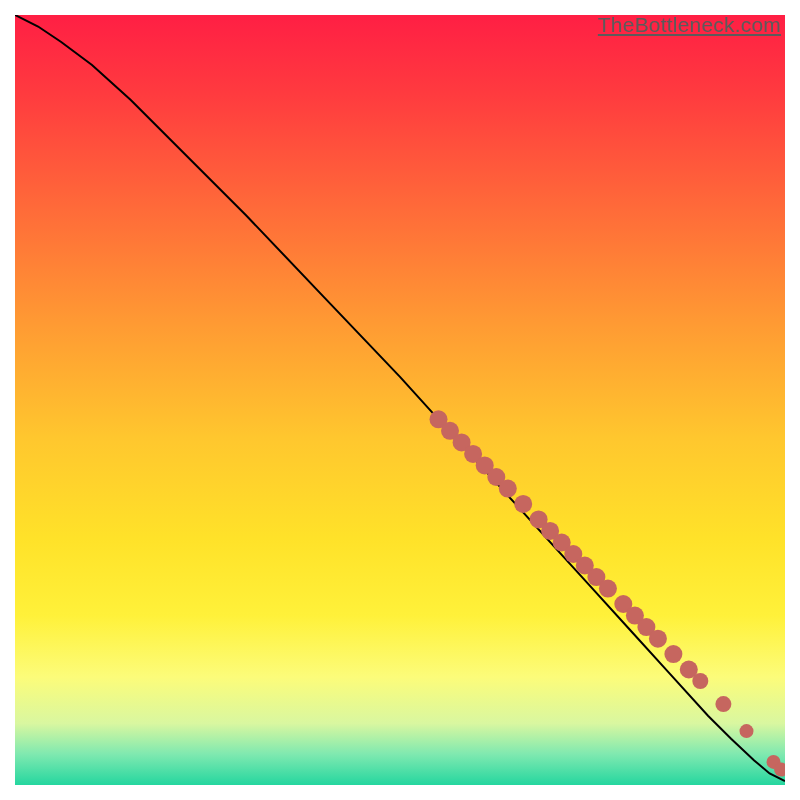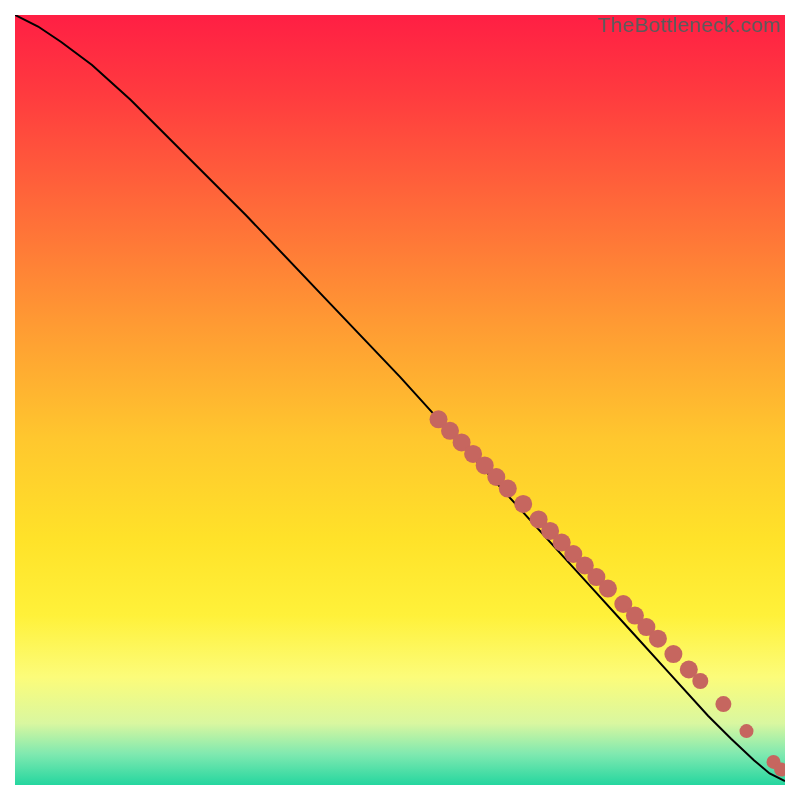--- a/index.html
+++ b/index.html
@@ -42,20 +42,21 @@
   
   #watermark {
     position: absolute;
     top: -2px;
     right: 4px;
     font-size: 21px;
     font-weight: 500;
     color: #5b5b5b;
     letter-spacing: 0.2px;
     pointer-events: none;
+    text-decoration: underline;
   }
   
   #curve {
     position: absolute;
     left: 15px;
     top: 15px;
     width: 770px;
     height: 770px;
     pointer-events: none;
   }

